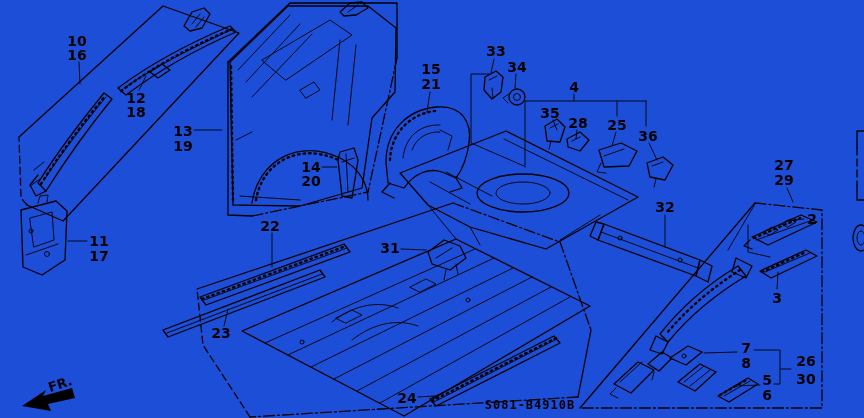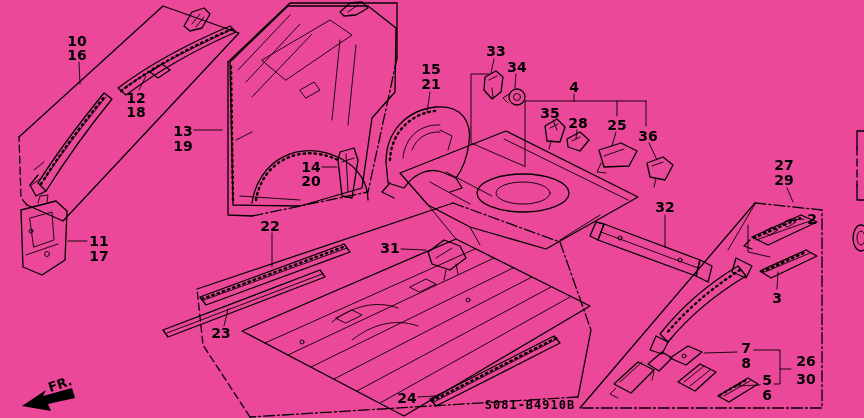--- a/index.html
+++ b/index.html
@@ -1,16 +1,16 @@
 <!DOCTYPE html>
 <html><head>
 <meta charset="utf-8">
 <style>
   html,body{margin:0;padding:0;background:#fff;}
-  .canvas{position:relative;width:864px;height:418px;background:#ec4899;overflow:hidden;}
+  .canvas{position:relative;width:864px;height:418px;background:#1d4ed8;overflow:hidden;}
   svg{display:block;}
   .lbl{font-family:"DejaVu Sans",sans-serif;font-weight:bold;font-size:14px;fill:#000;text-anchor:middle;}
   .code{font-family:"DejaVu Sans Mono",monospace;font-weight:bold;font-size:12px;fill:#000;letter-spacing:1px;text-anchor:middle;}
   .fr{font-family:"DejaVu Sans",sans-serif;font-weight:bold;font-size:13px;fill:#000;}
   .s{stroke:#000;fill:none;stroke-width:1.3;stroke-linejoin:round;stroke-linecap:round;}
   .thin{stroke-width:0.9;}
   .dd{stroke-dasharray:11 3 2 3;}
   .dash{stroke-dasharray:7 4;}
   .tick{stroke-dasharray:1.5 4;stroke-width:2.4;}
   .fillb{fill:#000;stroke:none;}

